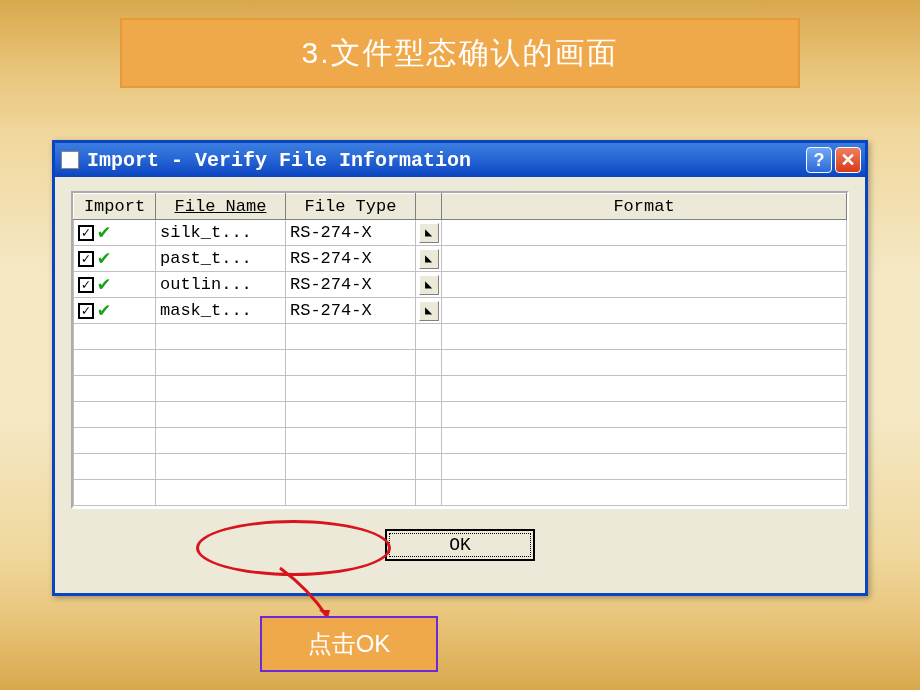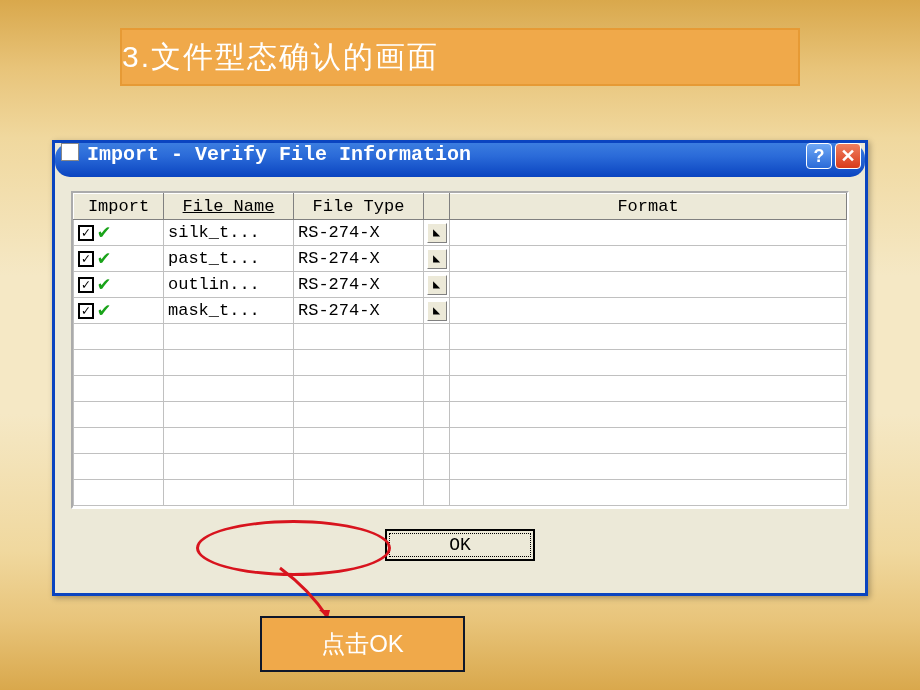--- a/index.html
+++ b/index.html
@@ -10,52 +10,53 @@
       #d9a84c 0%, #e8c47a 10%, #f0d89e 20%, #f5e8c5 40%,
       #f5e8c5 60%, #f0d89e 80%, #e8c47a 90%, #d9a84c 100%);
     font-family: "Microsoft YaHei", Arial, sans-serif;
     position: relative;
     overflow: hidden;
   }
 
   
   .title-banner {
     position: absolute;
-    left: 120px; top: 28px;
-    width: 680px; height: 58px;
+    left: 120px; top: 18px;
+    width: 680px; height: 70px;
     background: #f0a94a;
     border: 2px solid #e69a35;
     display: flex;
     align-items: center;
+    justify-content: center;
   }
   .title-banner span {
     color: #fff;
     font-size: 30px;
     letter-spacing: 2px;
   }
 
   
   .dialog {
     position: absolute;
     left: 52px; top: 140px;
     width: 816px; height: 456px;
     border: 3px solid #0a44c0;
     background: #ece9d8;
     box-shadow: 2px 2px 6px rgba(0,0,0,0.3);
   }
   .titlebar {
     height: 34px;
     background: linear-gradient(180deg, #3b7de0 0%, #2a6ad8 40%, #0a44c0 100%);
     display: flex;
+    align-items: center;
     padding: 0 4px 0 6px;
     color: #fff;
     font-family: "Courier New", monospace;
     font-size: 20px;
     font-weight: bold;
-    border-radius: 15px;
   }
   .titlebar .sys-icon {
     width: 18px; height: 18px;
     background: #fff;
     margin-right: 8px;
     border: 1px solid #888;
   }
   .titlebar .title-text { flex: 1; white-space: nowrap; }
   .titlebar .win-btn {
     width: 26px; height: 26px;
@@ -102,21 +103,21 @@
     height: 26px;
   }
   td {
     border: 1px solid #c0c0c0;
     padding: 0 4px;
     height: 26px;
     text-align: left;
     vertical-align: middle;
     white-space: nowrap;
   }
-  .col-import { width: 90px; }
+  .col-import { width: 82px; }
   .col-fname  { width: 130px; text-decoration: underline; }
   .col-ftype  { width: 130px; }
   .col-drop   { width: 26px; }
   .col-format { }
 
   .import-cell {
     display: flex;
     align-items: center;
     gap: 4px;
     justify-content: flex-start;
@@ -187,23 +188,23 @@
     position: absolute;
     left: 270px; top: 560px;
     width: 80px; height: 70px;
     pointer-events: none;
   }
 
   
   .callout {
     position: absolute;
     left: 260px; top: 616px;
-    width: 205px; height: 56px;
+    width: 178px; height: 56px;
     background: #f0a94a;
-    border: 2px solid #0f172a;
+    border: 2px solid #6d28d9;
     display: flex; align-items:center; justify-content:center;
   }
   .callout span { color:#fff; font-size:24px; }
 </style>
 </head>
 <body>
 
 <div class="title-banner">
   <span>3.文件型态确认的画面</span>
 </div>

